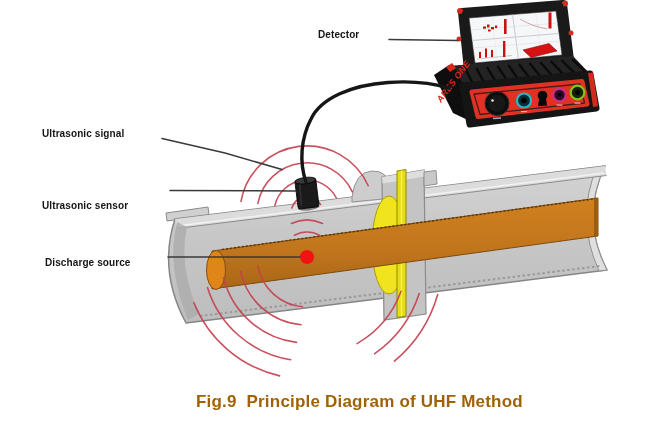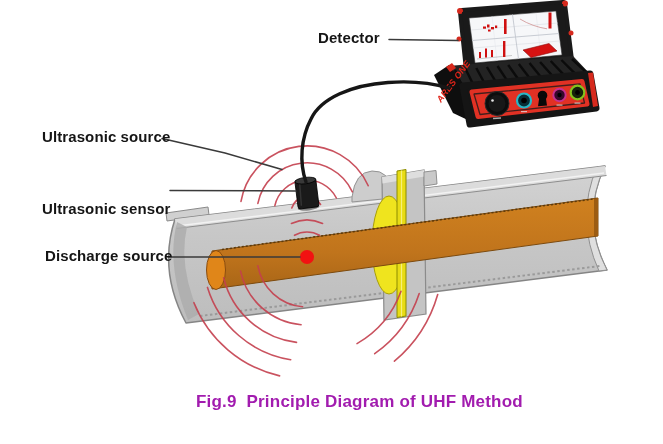--- a/index.html
+++ b/index.html
@@ -6,32 +6,32 @@
   .figure{
     position:relative;
     width:663px;height:444px;
     background:#ffffff;
     font-family:"Liberation Sans", sans-serif;
     overflow:hidden;
   }
   .figure svg{position:absolute;left:0;top:0;}
   .callout{
     position:absolute;
-    font-size:15px;
+    font-size:10px;
     font-weight:700;
     color:#151515;
     white-space:nowrap;
     letter-spacing:0.1px;
   }
   .caption{
     position:absolute;
     left:196px;top:392px;
     font-size:17px;
     font-weight:600;
-    color:#a21caf;
+    color:#a16207;
     white-space:pre;
     letter-spacing:0.2px;
   }
 </style>
 </head>
 <body>
 
 <div class="figure">
 
   <svg width="663" height="444" viewBox="0 0 663 444">
@@ -214,18 +214,18 @@
 
     <g stroke="#3a3a3a" stroke-width="1.5" fill="none" stroke-linecap="round">
       <path d="M 389,39.5 L 458,40.5"></path>
       <path d="M 162,138.5 L 225,153 L 282,169.5"></path>
       <path d="M 170,190.5 L 296,191"></path>
       <path d="M 168,257 L 300,257"></path>
     </g>
   </svg>
 
   <div class="callout" style="left:318px; top:29px;">Detector</div>
-  <div class="callout" style="left:42px; top:128px;">Ultrasonic source</div>
+  <div class="callout" style="left:42px; top:128px;">Ultrasonic signal</div>
   <div class="callout" style="left:42px; top:180px;margin-top:20px;">Ultrasonic sensor</div>
-  <div class="callout" style="left:45px; top:247px;">Discharge source</div>
+  <div class="callout" style="left:45px; top:257px;">Discharge source</div>
 
   <div class="caption">Fig.9  Principle Diagram of UHF Method</div>
 </div>
 
 </body></html>

